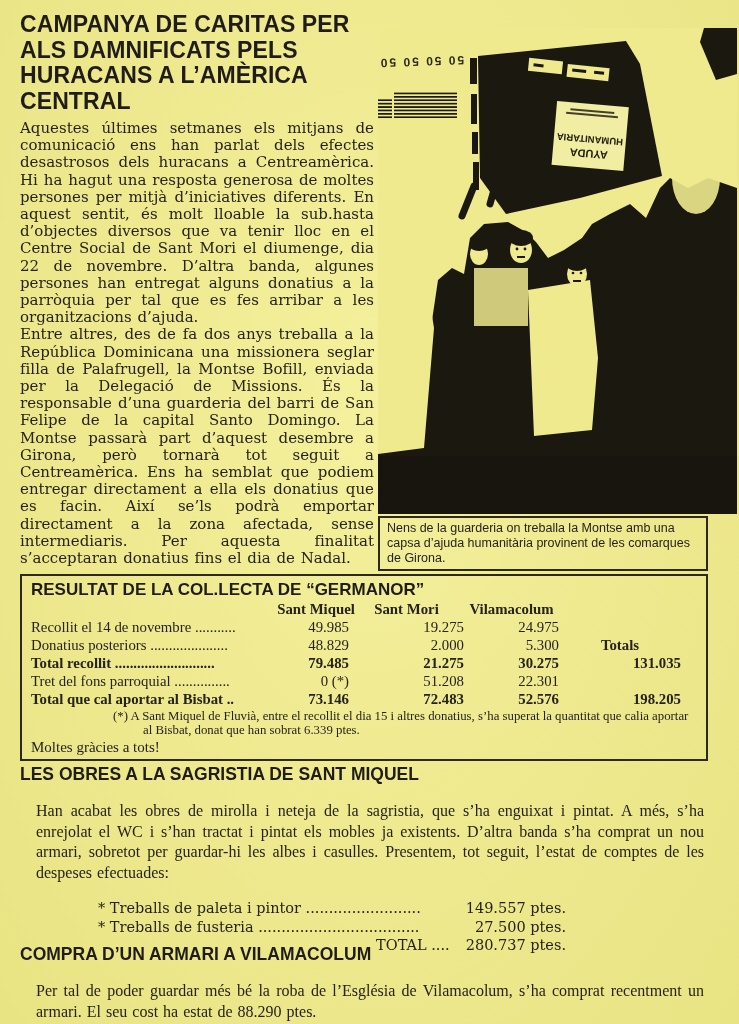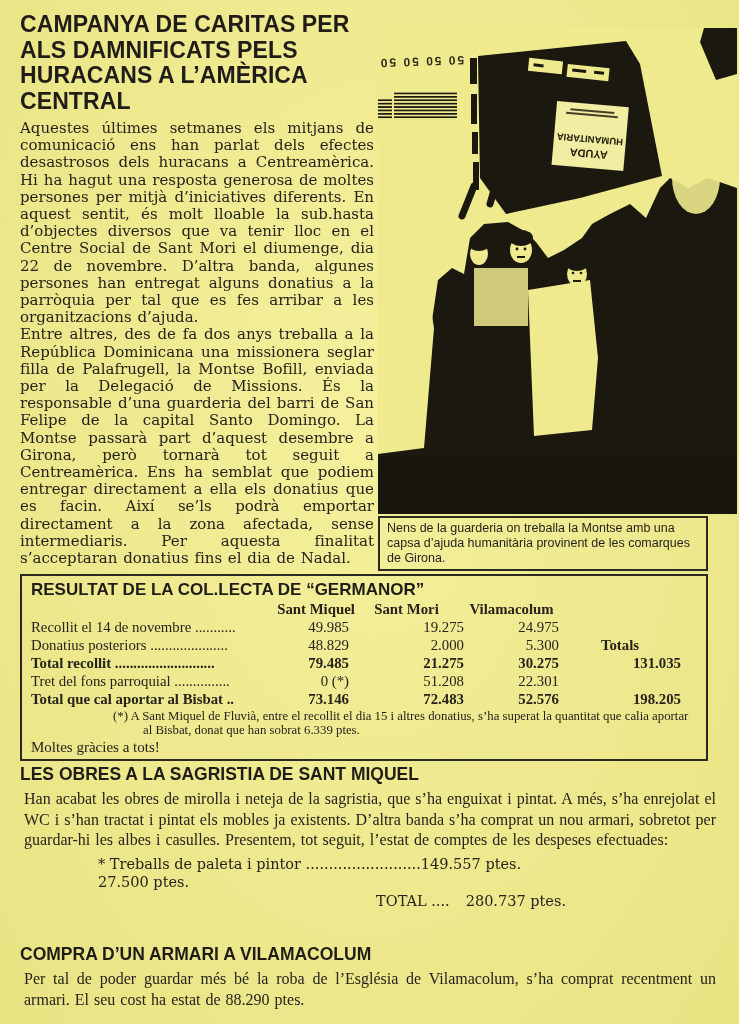--- a/index.html
+++ b/index.html
@@ -57,24 +57,24 @@
   }
   .thanks{font-size:15px;line-height:17px;margin-top:2px;}
   
   .sect{position:absolute;left:20px;width:700px;font-family:"Liberation Serif",serif;}
   .obres{top:764px;}
   .armari{top:944px;}
   .sect h2{
     margin:0 0 3px 0;font-family:"Liberation Sans",sans-serif;
     font-weight:bold;font-size:17.5px;line-height:21px;color:#201d18;
   }
-  .sect p{margin:4px;text-align:justify;font-size:16px;line-height:20.5px;word-spacing:1px;}
+  .sect p{margin:16px;text-align:justify;font-size:16px;line-height:20.5px;word-spacing:1px;}
   .expenses{margin:2px 0 0 78px;width:468px;font-family:"DejaVu Serif",serif;
     font-size:14.5px;line-height:18.5px;}
-  .exp-line{display:flex;}
+  .exp-line{display:flex;justify-content:space-between;}
   .exp-line .elbl{white-space:nowrap;overflow:hidden;}
   .total-line{display:flex;justify-content:flex-end;gap:16px;}
 </style>
 </head>
 <body>
 
 <div class="page">
 
   <section class="art1">
     <h1>CAMPANYA DE CARITAS PER ALS DAMNIFICATS PELS HURACANS A L’AMÈRICA CENTRAL</h1>
@@ -220,20 +220,21 @@
 
   <section class="sect obres">
     <h2>LES OBRES A LA SAGRISTIA DE SANT MIQUEL</h2>
     <p>Han acabat les obres de mirolla i neteja de la sagristia, que s’ha enguixat i pintat. A més, s’ha enrejolat el WC i s’han tractat i pintat els mobles ja existents. D’altra banda s’ha comprat un nou armari, sobretot per guardar-hi les albes i casulles. Presentem, tot seguit, l’estat de comptes de les despeses efectuades:</p>
     <div class="expenses">
       <div class="exp-line">
         <span class="elbl">* Treballs de paleta i pintor .........................</span>
         <span class="eamt">149.557 ptes.</span>
       </div>
       <div class="exp-line">
+        <span class="elbl">* Treballs de fusteria ...................................</span>
         <span class="eamt">27.500 ptes.</span>
       </div>
       <div class="total-line">
         <span>TOTAL ....</span>
         <span>280.737 ptes.</span>
       </div>
     </div>
   </section>
 
   <section class="sect armari">

